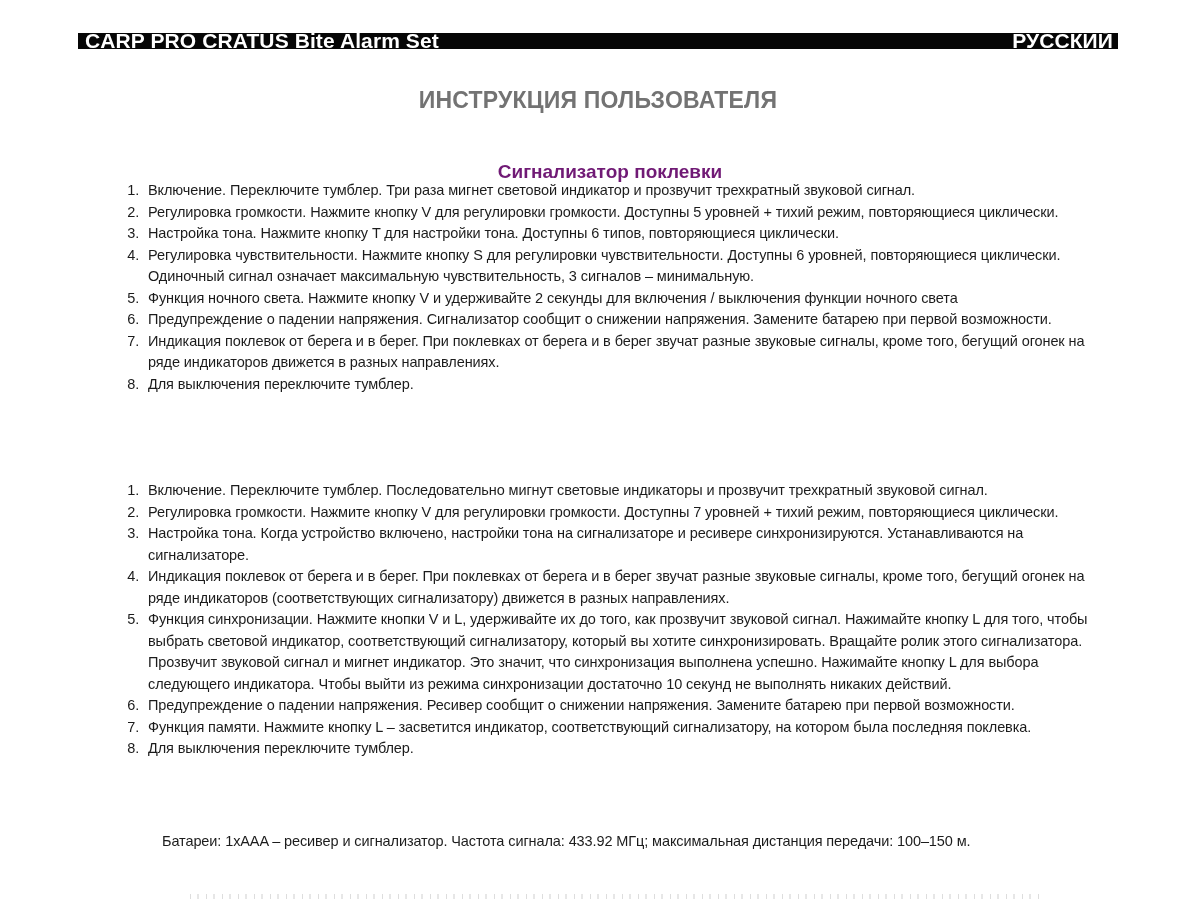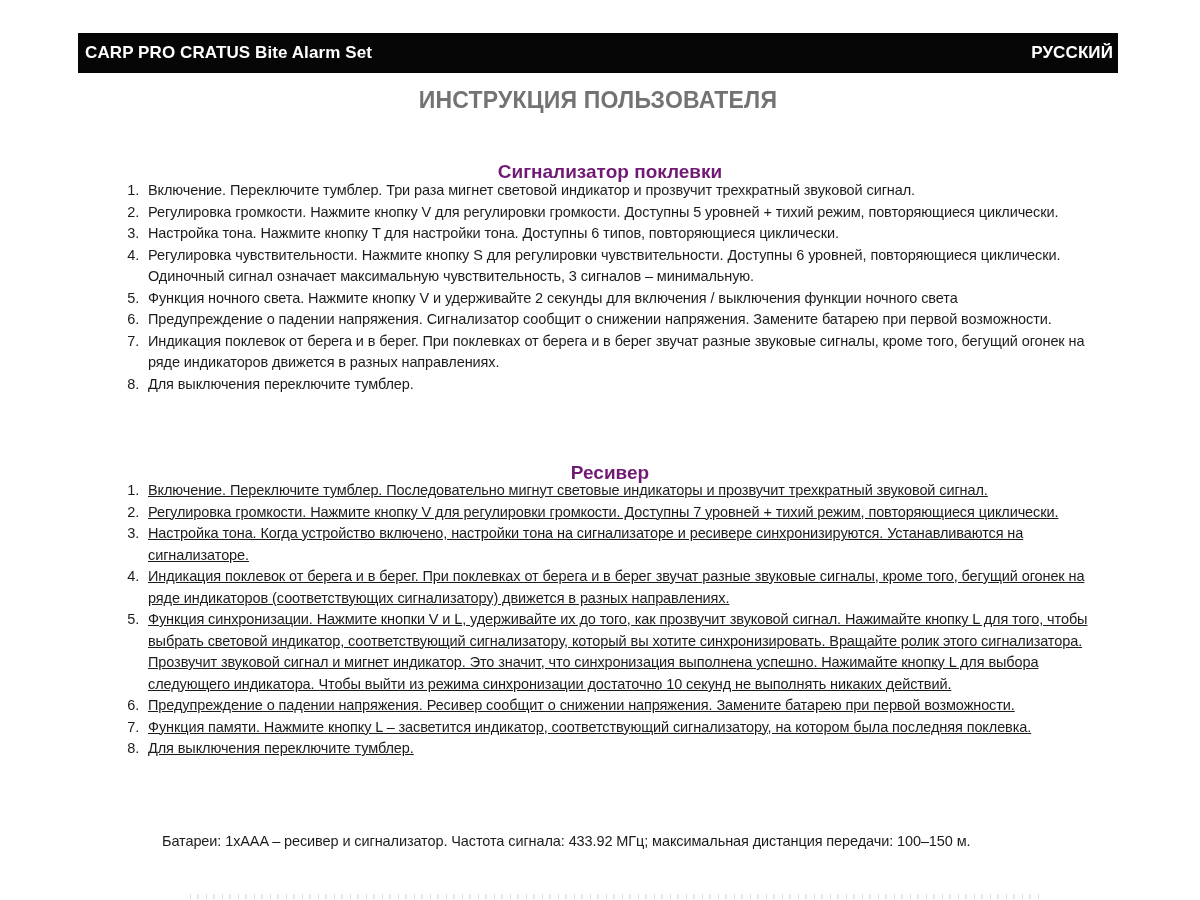--- a/index.html
+++ b/index.html
@@ -17,29 +17,29 @@
     width: 1200px;
     height: 900px;
     background: #ffffff;
   }
   
   .topbar {
     position: absolute;
     left: 78px;
     top: 33px;
     width: 1040px;
-    height: 40px;
+    height: 16px;
     background: #060606;
     color: #ffffff;
     display: flex;
     justify-content: space-between;
     align-items: center;
     box-sizing: border-box;
     padding: 0 5px 0 7px;
-    font-size: 17px;
+    font-size: 21px;
     font-weight: 700;
     letter-spacing: 0.1px;
   }
   .doc-title {
     position: absolute;
     left: 78px;
     top: 87px;
     width: 1040px;
     margin: 0;
     text-align: center;
@@ -67,21 +67,21 @@
     left: 100px;
     width: 1012px;
     margin: 0;
     padding: 0 0 0 43px;
     box-sizing: border-box;
     font-size: 14.5px;
     line-height: 21.5px;
     letter-spacing: -0.1px;
   }
   .list-alarm { top: 180px; }
-  .list-recv  { top: 480px; text-decoration: underline; }
+  .list-recv  { top: 480px; }
   ol.steps li {
     padding-left: 5px;
     margin: 0;
   }
   .para {
     position: absolute;
     left: 143px;
     width: 975px;
     margin: 0;
     font-size: 14.5px;
@@ -121,21 +121,20 @@
     <li>Включение. Переключите тумблер. Три раза мигнет световой индикатор и прозвучит трехкратный звуковой сигнал.</li>
     <li>Регулировка громкости. Нажмите кнопку V для регулировки громкости. Доступны 5 уровней + тихий режим, повторяющиеся циклически.</li>
     <li>Настройка тона. Нажмите кнопку T для настройки тона. Доступны 6 типов, повторяющиеся циклически.</li>
     <li>Регулировка чувствительности. Нажмите кнопку S для регулировки чувствительности. Доступны 6 уровней, повторяющиеся циклически. Одиночный сигнал означает максимальную чувствительность, 3 сигналов – минимальную.</li>
     <li>Функция ночного света. Нажмите кнопку V и удерживайте 2 секунды для включения / выключения функции ночного света</li>
     <li>Предупреждение о падении напряжения. Сигнализатор сообщит о снижении напряжения. Замените батарею при первой возможности.</li>
     <li>Индикация поклевок от берега и в берег. При поклевках от берега и в берег звучат разные звуковые сигналы, кроме того, бегущий огонек на ряде индикаторов движется в разных направлениях.</li>
     <li>Для выключения переключите тумблер.</li>
   </ol>
 
-  <h2 class="section-heading h-recv">Ресивер</h2>
   <ol class="steps list-recv">
     <li>Включение. Переключите тумблер. Последовательно мигнут световые индикаторы и прозвучит трехкратный звуковой сигнал.</li>
     <li>Регулировка громкости. Нажмите кнопку V для регулировки громкости. Доступны 7 уровней + тихий режим, повторяющиеся циклически.</li>
     <li>Настройка тона. Когда устройство включено, настройки тона на сигнализаторе и ресивере синхронизируются. Устанавливаются на сигнализаторе.</li>
     <li>Индикация поклевок от берега и в берег. При поклевках от берега и в берег звучат разные звуковые сигналы, кроме того, бегущий огонек на ряде индикаторов (соответствующих сигнализатору) движется в разных направлениях.</li>
     <li>Функция синхронизации. Нажмите кнопки V и L, удерживайте их до того, как прозвучит звуковой сигнал. Нажимайте кнопку L для того, чтобы выбрать световой индикатор, соответствующий сигнализатору, который вы хотите синхронизировать. Вращайте ролик этого сигнализатора. Прозвучит звуковой сигнал и мигнет индикатор. Это значит, что синхронизация выполнена успешно. Нажимайте кнопку L для выбора следующего индикатора. Чтобы выйти из режима синхронизации достаточно 10 секунд не выполнять никаких действий.</li>
     <li>Предупреждение о падении напряжения. Ресивер сообщит о снижении напряжения. Замените батарею при первой возможности.</li>
     <li>Функция памяти. Нажмите кнопку L – засветится индикатор, соответствующий сигнализатору, на котором была последняя поклевка.</li>
     <li>Для выключения переключите тумблер.</li>
   </ol>

